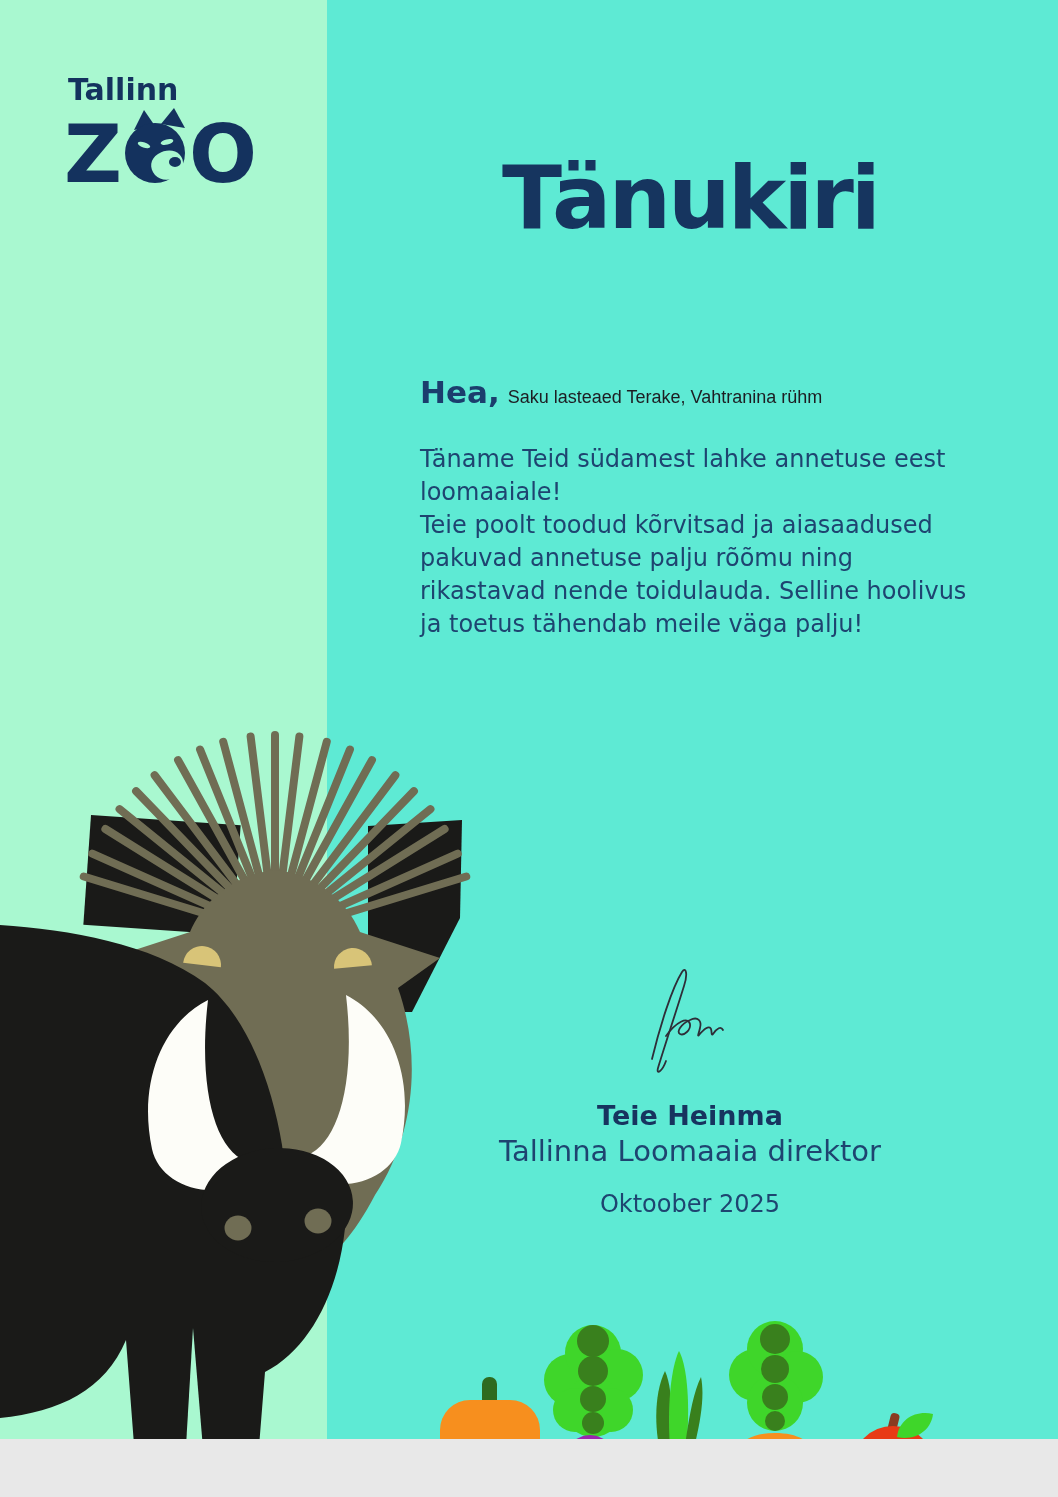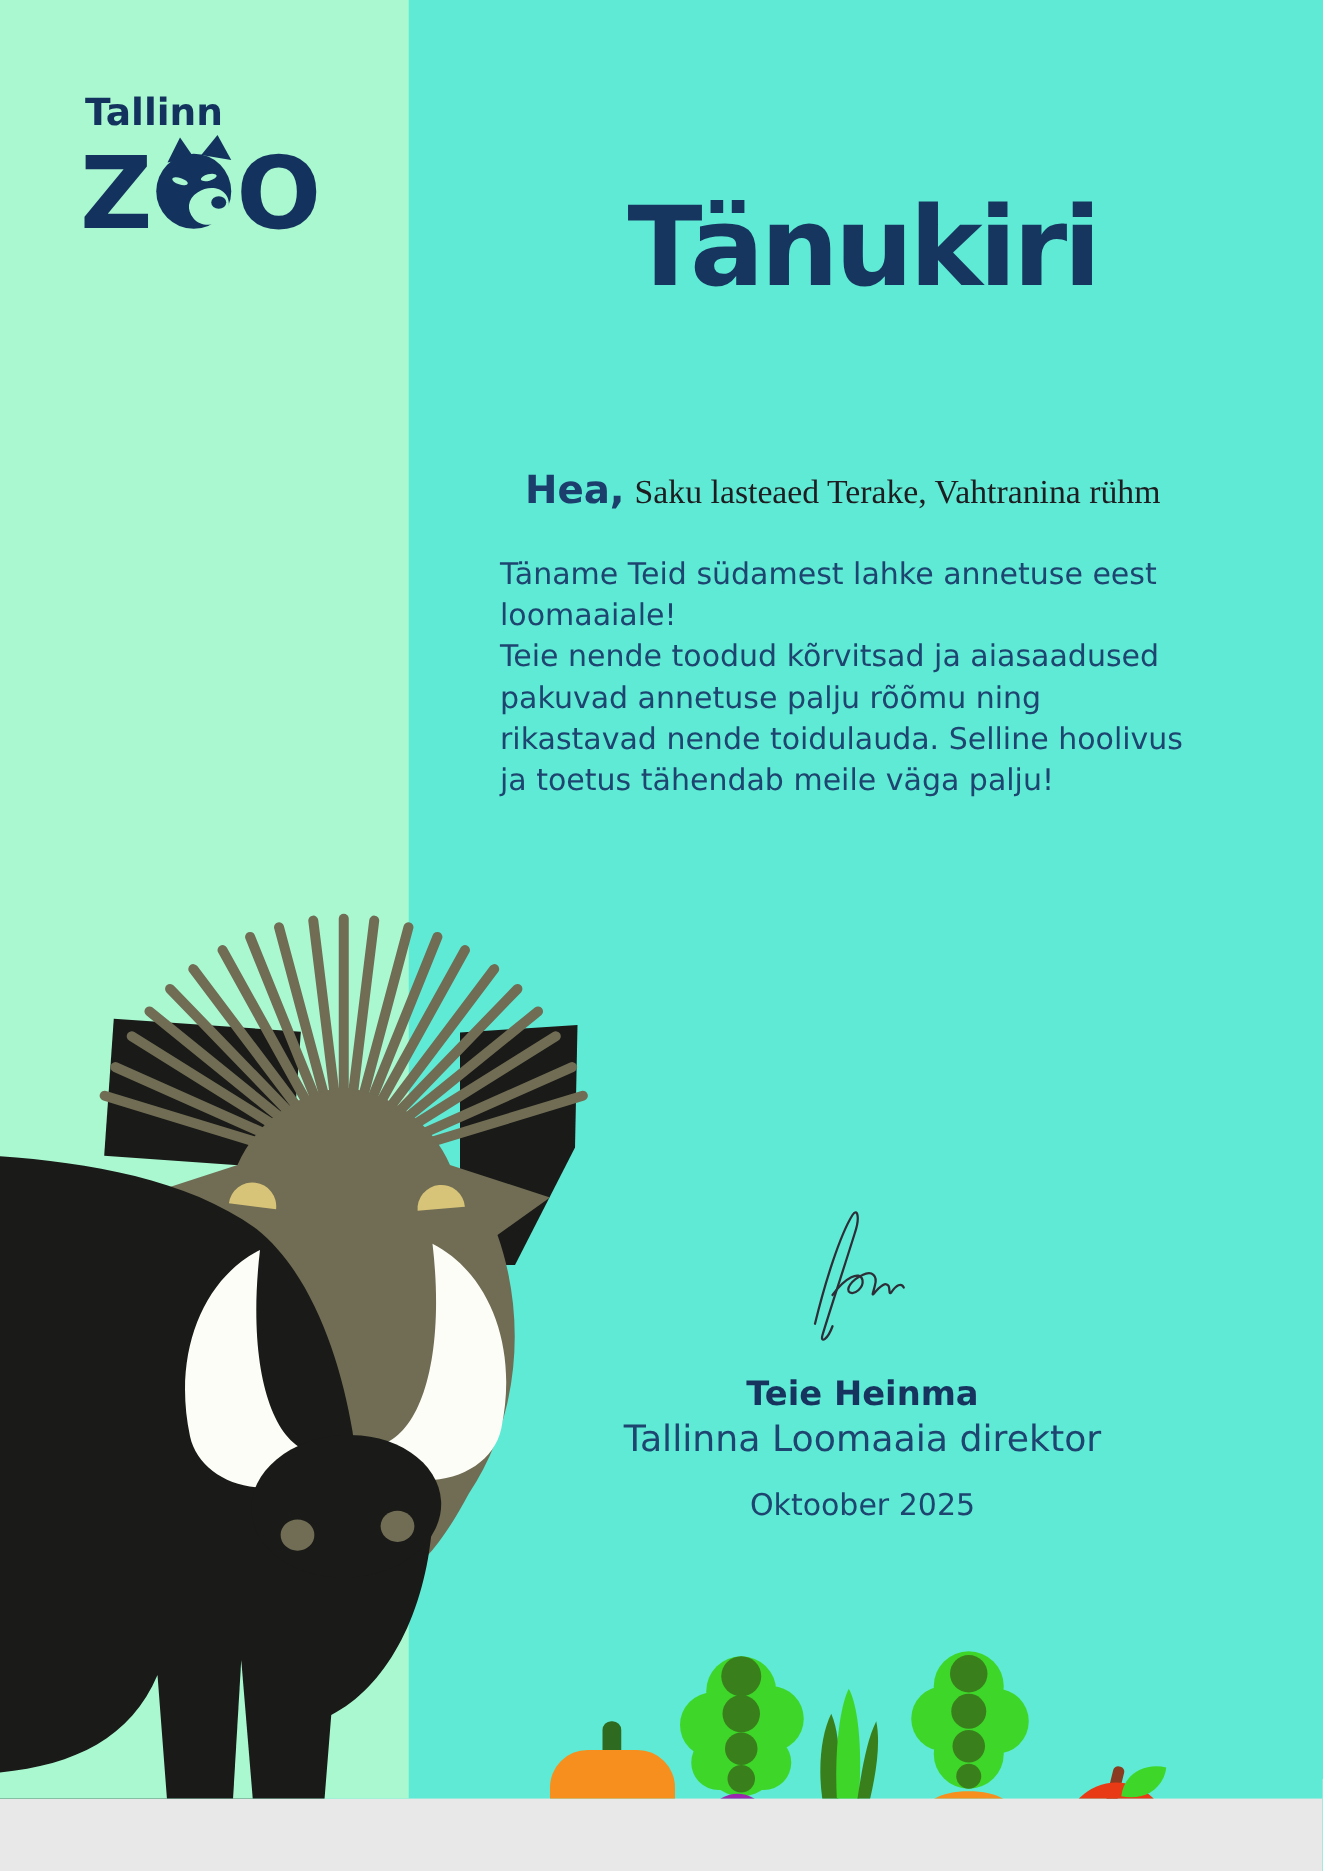--- a/index.html
+++ b/index.html
@@ -10,22 +10,22 @@
     padding-left:28px;
   }
   .mint-panel{position:absolute;left:0;top:0;width:327px;height:1497px;background:#a9f8d0;}
   .logo{position:absolute;left:58px;top:70px;}
   .title{
     position:absolute;left:420px;top:146px;width:540px;text-align:center;
     font-size:88px;font-weight:bold;letter-spacing:-3px;color:#16355f;
   }
   .greeting{position:absolute;left:420px;top:374px;white-space:nowrap;}
   .salutation{font-size:31px;font-weight:bold;color:#1b3e6d;margin-right:8px;}
-  .recipient{font-size:27px;color:#1d1d22;font-family:Liberation Serif, serif;}
-  .body-text{position:absolute;left:400px;top:443px;color:#1e4470;font-size:24px;line-height:33px;}
+  .recipient{font-size:18px;color:#1d1d22;font-family:Liberation Sans, sans-serif;}
+  .body-text{position:absolute;left:420px;top:443px;color:#1e4470;font-size:24px;line-height:33px;}
   .thanks{position:absolute;left:420px;top:699px;color:#1e4470;font-size:24px;}
   .sig-svg{position:absolute;left:638px;top:962px;}
   .sig-name{position:absolute;left:420px;top:1100px;width:540px;text-align:center;
     font-size:27px;font-weight:bold;color:#17345f;}
   .sig-role{position:absolute;left:420px;top:1134px;width:540px;text-align:center;
     font-size:29px;color:#1e4470;}
   .sig-date{position:absolute;left:420px;top:1190px;width:540px;text-align:center;
     font-size:24px;color:#1e4470;}
   .warthog{position:absolute;left:0;top:725px;}
   .veggies{position:absolute;left:425px;top:1315px;}
@@ -54,21 +54,21 @@
 
   <div class="title">Tänukiri</div>
 
   <div class="greeting">
     <span class="salutation">Hea,</span><span class="recipient">Saku lasteaed Terake, Vahtranina rühm</span>
   </div>
 
   <div class="body-text">
     <div>Täname Teid südamest lahke annetuse eest</div>
     <div>loomaaiale!</div>
-    <div>Teie nende toodud kõrvitsad ja aiasaadused</div>
+    <div>Teie poolt toodud kõrvitsad ja aiasaadused</div>
     <div>pakuvad annetuse palju rõõmu ning</div>
     <div>rikastavad nende toidulauda. Selline hoolivus</div>
     <div>ja toetus tähendab meile väga palju!</div>
   </div>
 
 
   <svg class="sig-svg" width="100" height="115" viewBox="0 0 100 115">
     <g fill="none" stroke="#2e2e38" stroke-width="1.8" stroke-linecap="round">
       <path d="M14,97 C 22,64 34,26 44,10 C 48,4 50,12 46,24 C 36,56 26,86 20,106 C 18,113 24,110 28,99"></path>
       <path d="M28,74 C 38,60 50,54 52,62 C 53,68 46,74 42,72 C 38,70 43,62 52,58 C 60,54 64,59 62,66 C 61,71 59,75 61,73 C 66,67 71,63 73,67 C 74,70 73,74 75,72 C 79,66 83,64 85,68"></path>

